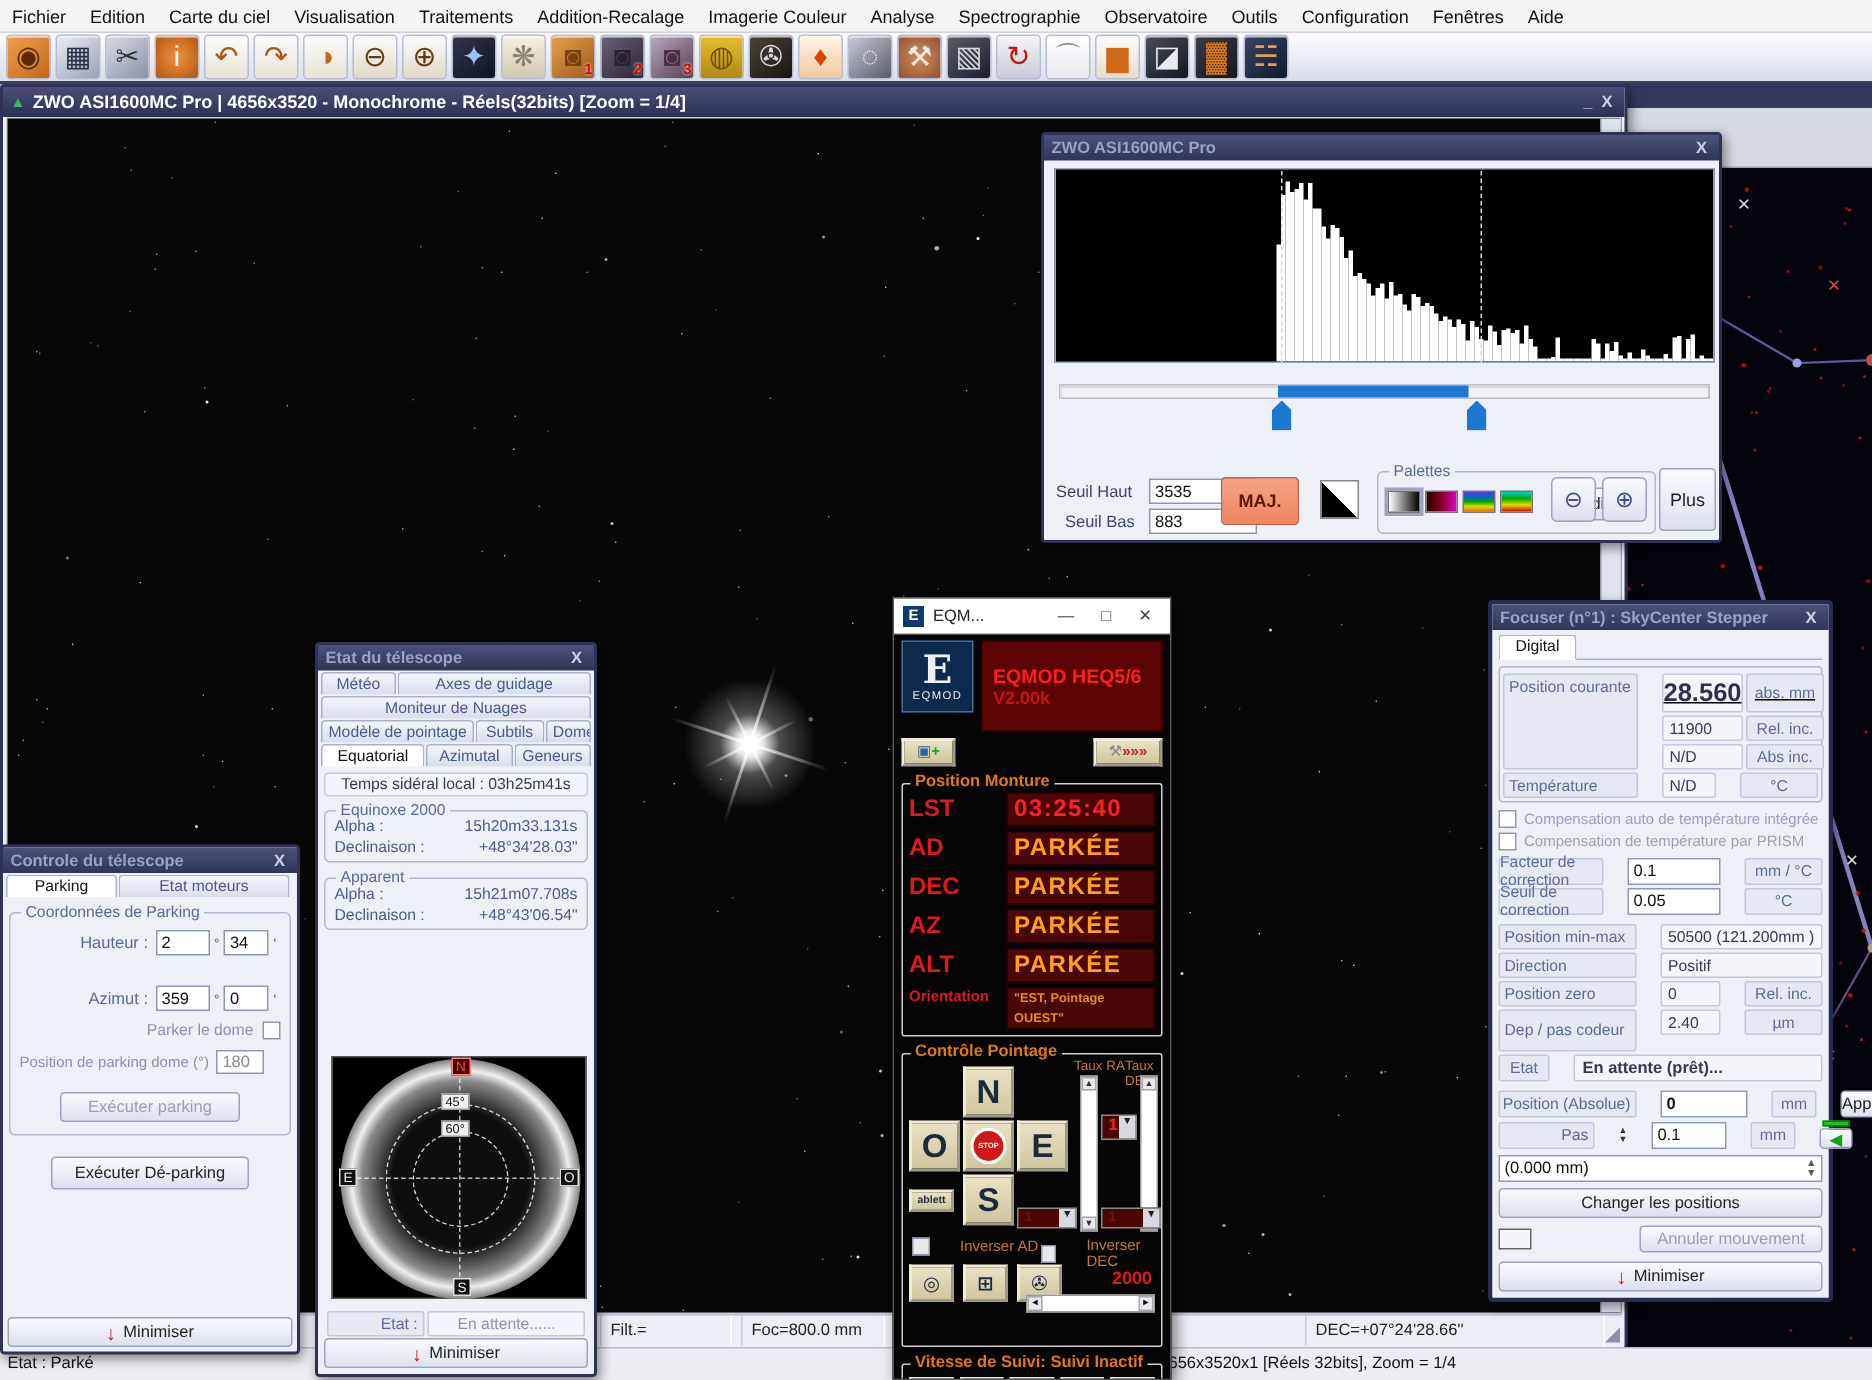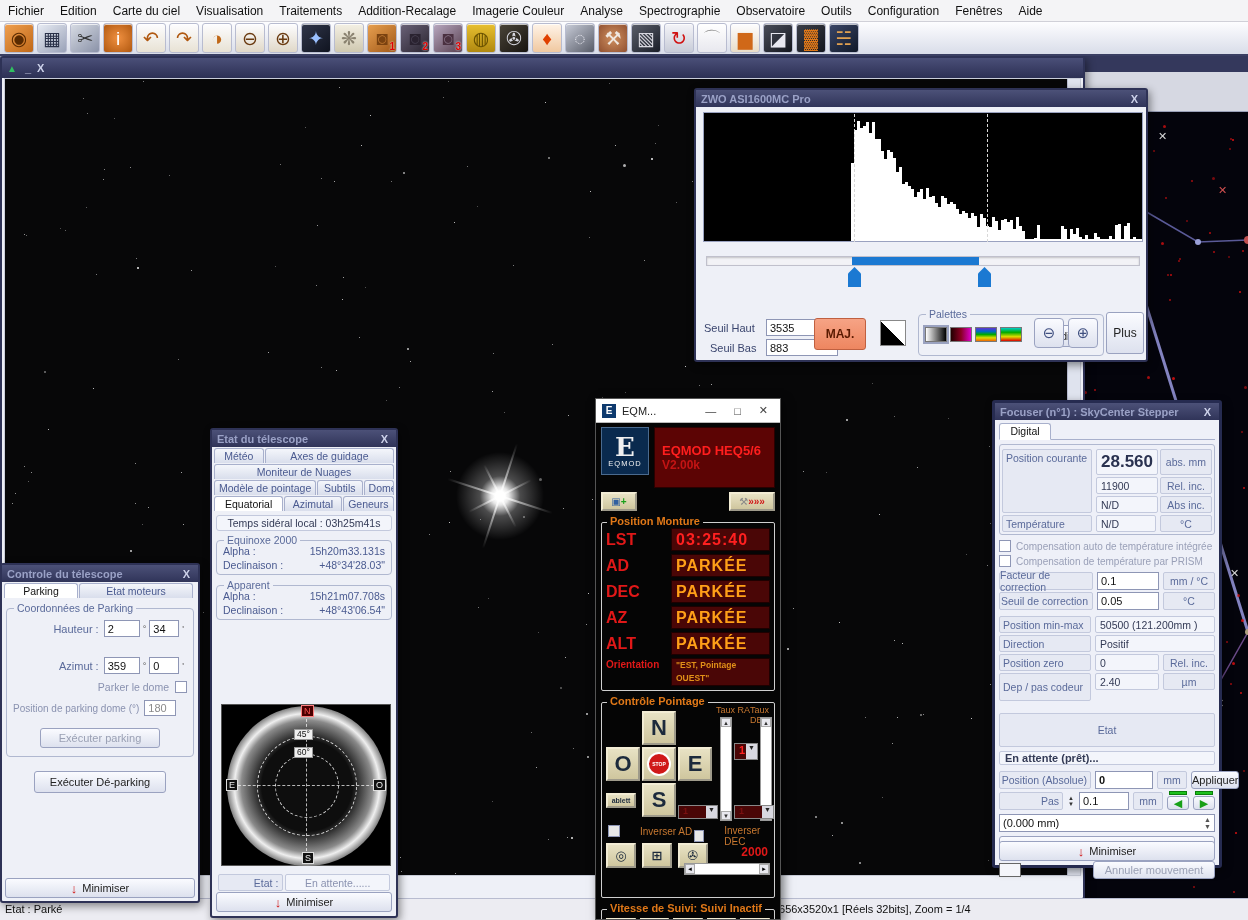--- a/index.html
+++ b/index.html
@@ -160,21 +160,21 @@
   .eqcombo { position:absolute; background:#4a0606; border:1px solid #888; display:flex;}
   .eqcombo .val { flex:1; color:#ff2020; font-weight:bold; font-size:11px; padding-left:4px;}
   .eqcombo .dd { width:11px; background:#d8d8e0; color:#222; font-size:7px; text-align:center;}
   .eqchk { display:flex; align-items:center; gap:20px; color:#c87830; font-size:10px; position:absolute;}
   .eqchk .chk{ background:#e8e8e8;}
   .ledtxt { color:#e01818; font-weight:bold; }
 
   
   #focwin { left:992px; top:400px; width:230px; height:468px; z-index:7; border:3px solid #262b50;}
   #focwin .body { position:absolute; left:0; top:17px; right:0; bottom:0; background:#eef0f8; padding:3px 4px;}
-  .focrow { display:flex; gap:4px; margin-top:2px;}
+  .focrow { display:flex; gap:16px; margin-top:2px;}
   .focrow .cellL { border-radius:2px;}
   .focrow .cellV { border-radius:2px;}
   .greenbar { width:18px; height:4px; background:#1ec01e; border:1px solid #0a800a;}
   .garrow { color:#18a018; font-size:11px; font-weight:bold;}
 
   
   #bottomstrip { position:absolute; left:0; top:898px; width:1248px; height:22px; background:#ececf2;
     border-top:1px solid #b8bcd0; z-index:2; font-size:11px; color:#111;}
 </style>
 </head>
@@ -340,20 +340,21 @@
       <div class="xmark" style="left: 108px; top: 518px; color: rgb(200, 176, 144);">✕</div>
       <div class="xmark" style="left: 28px; top: 560px; color: rgb(216, 216, 216);">✕</div>
       <div class="xmark" style="left: 135px; top: 585px; color: rgb(216, 216, 216);">✕</div>
       <div class="xmark" style="left: 40px; top: 648px; color: rgb(200, 200, 200);">✕</div>
     </div>
 </div>
 
 <div class="win" id="mainwin">
   <div class="tbar">
     <span id="main-icon">▲</span>
+    <span class="ttl">ZWO ASI1600MC Pro | 4656x3520 - Monochrome - Réels(32bits)   [Zoom = 1/4]</span>
     <span class="tclose">_</span>
     <span class="tclose">X</span>
   </div>
   <div id="mainfield">
     <div id="bigstar" style="left:450px; top:372px;">
       <div class="spike" style="transform:rotate(18deg);"></div>
       <div class="spike" style="transform:rotate(108deg);"></div>
       <div class="spike" style="transform:rotate(63deg);width:70px;margin-left:-35px;"></div>
       <div class="spike" style="transform:rotate(153deg);width:70px;margin-left:-35px;"></div>
     </div>
@@ -592,20 +593,27 @@
       <div class="star" style="height: 1px; width: 1px; left: 20.7464px; top: 156.454px; opacity: 0.54;"></div>
       <div class="star" style="height: 1px; width: 1px; left: 877.091px; top: 717.514px; opacity: 0.44;"></div>
       <div class="star" style="height: 1px; width: 1px; left: 486.656px; top: 722.453px; opacity: 0.39;"></div>
       <div class="star" style="height: 1px; width: 1px; left: 222.394px; top: 366.02px; opacity: 0.57;"></div>
       <div class="star" style="height: 1px; width: 1px; left: 157.245px; top: 703.14px; opacity: 0.8;"></div>
       <div class="star" style="height: 1px; width: 1px; left: 788.409px; top: 528.643px; opacity: 0.76;"></div>
       <div class="star" style="height: 1px; width: 1px; left: 532.546px; top: 553.379px; opacity: 0.39;"></div>
       <div class="star" style="height: 1px; width: 1px; left: 138.48px; top: 1.95345px; opacity: 0.61;"></div>
       <div class="star" style="height: 1px; width: 1px; left: 315.575px; top: 98.7052px; opacity: 0.61;"></div>
     </div>
+  <div id="mainstatus">
+    <span class="seg" style="left:396px;width:88px;">Filt.=</span>
+    <span class="seg" style="left:490px;width:96px;">Foc=800.0 mm</span>
+    <span class="seg" style="left:592px;width:160px;">s</span>
+    <span class="seg" style="left:866px;width:200px;">DEC=+07°24'28.66''</span>
+    <span id="grip"></span>
+  </div>
 </div>
 
 <div id="bottomstrip">
   <span style="position:absolute;left:5px;top:4px;">Etat : Parké</span>
   <span style="position:absolute;left:735px;top:4px;">Format 4656x3520x1 [Réels 32bits], Zoom = 1/4</span>
 </div>
 
 <div class="win" id="histwin">
   <div class="tbar">
     <span class="ttl">ZWO ASI1600MC Pro</span>
@@ -1036,21 +1044,21 @@
     <span class="tclose">X</span>
   </div>
   <div class="body">
     <div style="border-bottom:1px solid #a8b0cc; height:17px;">
       <span class="tab active" style="display:inline-block; width:52px; height:17px; border-bottom:1px solid #fff;">Digital</span>
     </div>
     <div class="grp" style="margin-top:4px; padding:2px; border-radius:3px;">
       <div class="focrow">
         <div class="cellL" style="flex:0 0 90px; height:64px; align-items:flex-start; padding:2px 3px;">Position courante</div>
         <div style="flex:1; display:flex; flex-direction:column; gap:2px;">
-          <div style="display:flex; gap:2px;">
+          <div style="display:flex; gap:2px;text-decoration:underline;">
             <div class="cellV" style="flex:1; height:26px; font-size:17px; font-weight:bold; color:#2a3250; justify-content:center;">28.560</div>
             <div class="cellL" style="flex:0 0 52px; height:26px; justify-content:center;">abs. mm</div>
           </div>
           <div style="display:flex; gap:2px;">
             <div class="cellV" style="flex:1; height:17px; padding-left:4px;">11900</div>
             <div class="cellL" style="flex:0 0 52px; height:17px; justify-content:center;">Rel. inc.</div>
           </div>
           <div style="display:flex; gap:2px;">
             <div class="cellV" style="flex:1; height:17px; padding-left:4px;">N/D</div>
             <div class="cellL" style="flex:0 0 52px; height:17px; justify-content:center;">Abs inc.</div>
@@ -1092,21 +1100,21 @@
     <div class="focrow">
       <div class="cellL" style="flex:0 0 92px; height:17px; padding-left:3px;">Position zero</div>
       <div class="cellV" style="flex:1; height:17px; padding-left:4px;">0</div>
       <div class="cellL" style="flex:0 0 52px; height:17px; justify-content:center;">Rel. inc.</div>
     </div>
     <div class="focrow">
       <div class="cellL" style="flex:0 0 92px; height:28px; padding-left:3px;">Dep / pas codeur</div>
       <div class="cellV" style="flex:1; height:17px; padding-left:4px;">2.40</div>
       <div class="cellL" style="flex:0 0 52px; height:17px; justify-content:center;">µm</div>
     </div>
-    <div class="focrow" style="margin-top:12px;flex-direction:column;">
+    <div class="focrow" style="margin-top:2px;">
       <div class="cellL" style="flex:0 0 34px; height:18px; justify-content:center;">Etat</div>
       <div class="cellV" style="flex:1; height:18px; padding-left:5px; font-weight:bold; font-size:11px;">En attente (prêt)...</div>
     </div>
     <div class="focrow" style="margin-top:6px; align-items:center;">
       <div class="cellL" style="flex:0 0 92px; height:18px; justify-content:flex-end; padding-right:3px;">Position (Absolue)</div>
       <input class="inp" style="width: 58px; height: 18px; font-weight: bold;" value="0">
       <div class="cellL" style="flex:0 0 30px; height:18px; justify-content:center;">mm</div>
       <div class="btn" style="flex:1; height:18px;">Appliquer</div>
     </div>
     <div class="focrow" style="align-items:center;">

